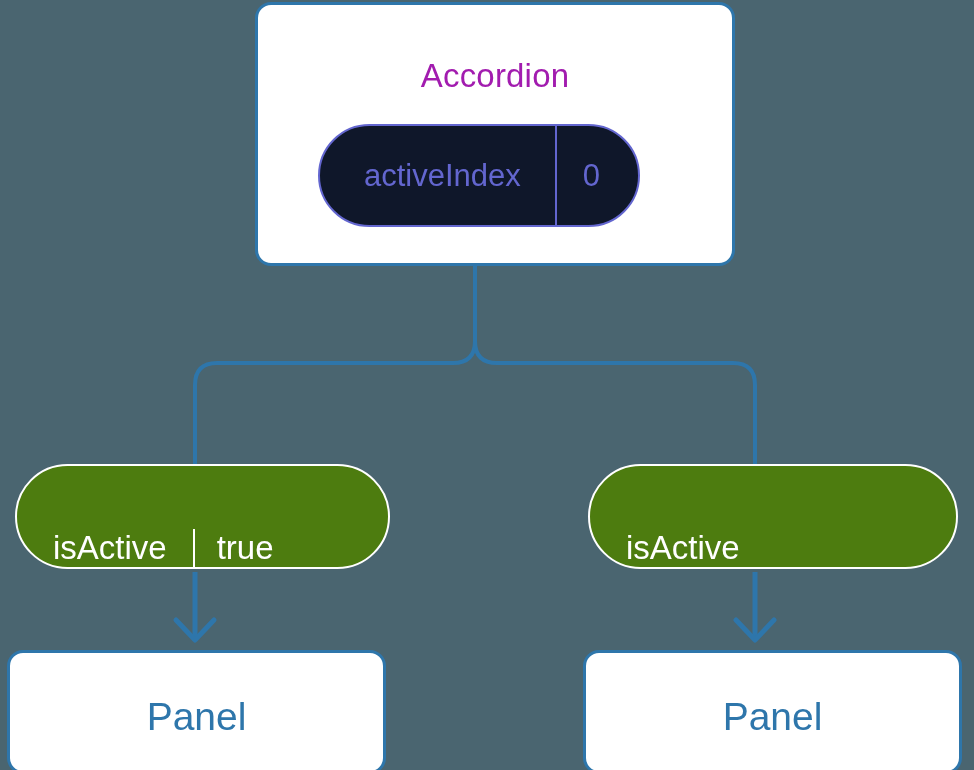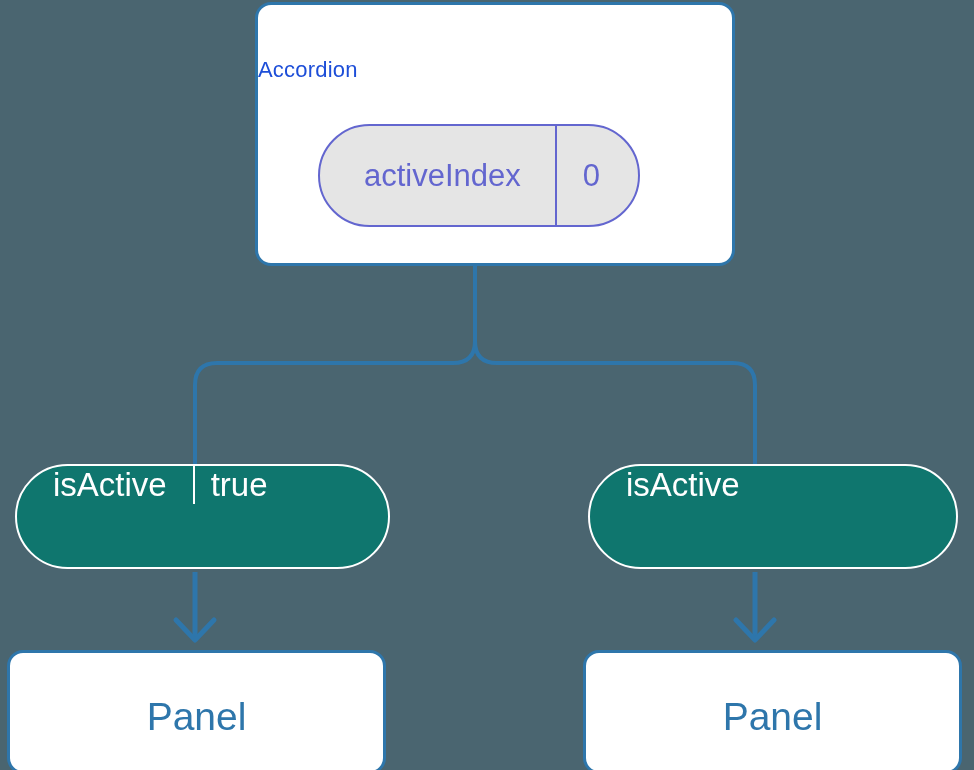--- a/index.html
+++ b/index.html
@@ -40,42 +40,43 @@
   }
 
   #accordion-card {
     left: 255px;
     top: 2px;
     width: 480px;
     height: 264px;
   }
 
   .card-title {
-    color: #1d4ed8;
-    font-size: 22px;
+    color: #a21caf;
+    font-size: 33px;
     letter-spacing: 0.2px;
+    text-align: center;
     white-space: nowrap;
   }
 
   #accordion-title {
     position: absolute;
     left: 0;
     right: 0;
     top: 52px;
   }
 
   
   .pill-outline {
     position: absolute;
     left: 60px;
     top: 119px;
     height: 103px;
     display: flex;
     align-items: stretch;
-    background: #e5e5e5;
+    background: #0f172a;
     border: 2px solid #6366cf;
     border-radius: 52px;
     box-sizing: border-box;
     overflow: hidden;
   }
   .pill-outline .pill-key {
     display: flex;
     align-items: center;
     justify-content: center;
     padding: 0 34px 0 44px;
@@ -92,22 +93,22 @@
     font-size: 31px;
     white-space: nowrap;
     border-left: 2px solid #6366cf;
   }
 
   
   .pill-filled {
     position: absolute;
     height: 105px;
     display: flex;
-    align-items: flex-start;
-    background: #0f766e;
+    align-items: flex-end;
+    background: #4d7c0f;
     border: 2px solid #ffffff;
     border-radius: 54px;
     box-sizing: border-box;
     overflow: hidden;
   }
   .pill-filled .pill-key {
     display: flex;
     align-items: center;
     justify-content: center;
     color: #ffffff;
@@ -115,21 +116,21 @@
     white-space: nowrap;
     padding: 0 26px 0 36px;
   }
   .pill-filled .pill-val {
     display: flex;
     align-items: center;
     justify-content: center;
     color: #ffffff;
     font-size: 33px;
     white-space: nowrap;
-    padding: 0 36px 0 16px;
+    padding: 0 36px 0 22px;
     border-left: 2px solid #ffffff;
   }
 
   #pill-left  { left: 15px;  top: 464px; width: 375px; }
   #pill-right { left: 588px; top: 464px; width: 370px; }
 
   
   #panel-left {
     left: 7px;
     top: 650px;

